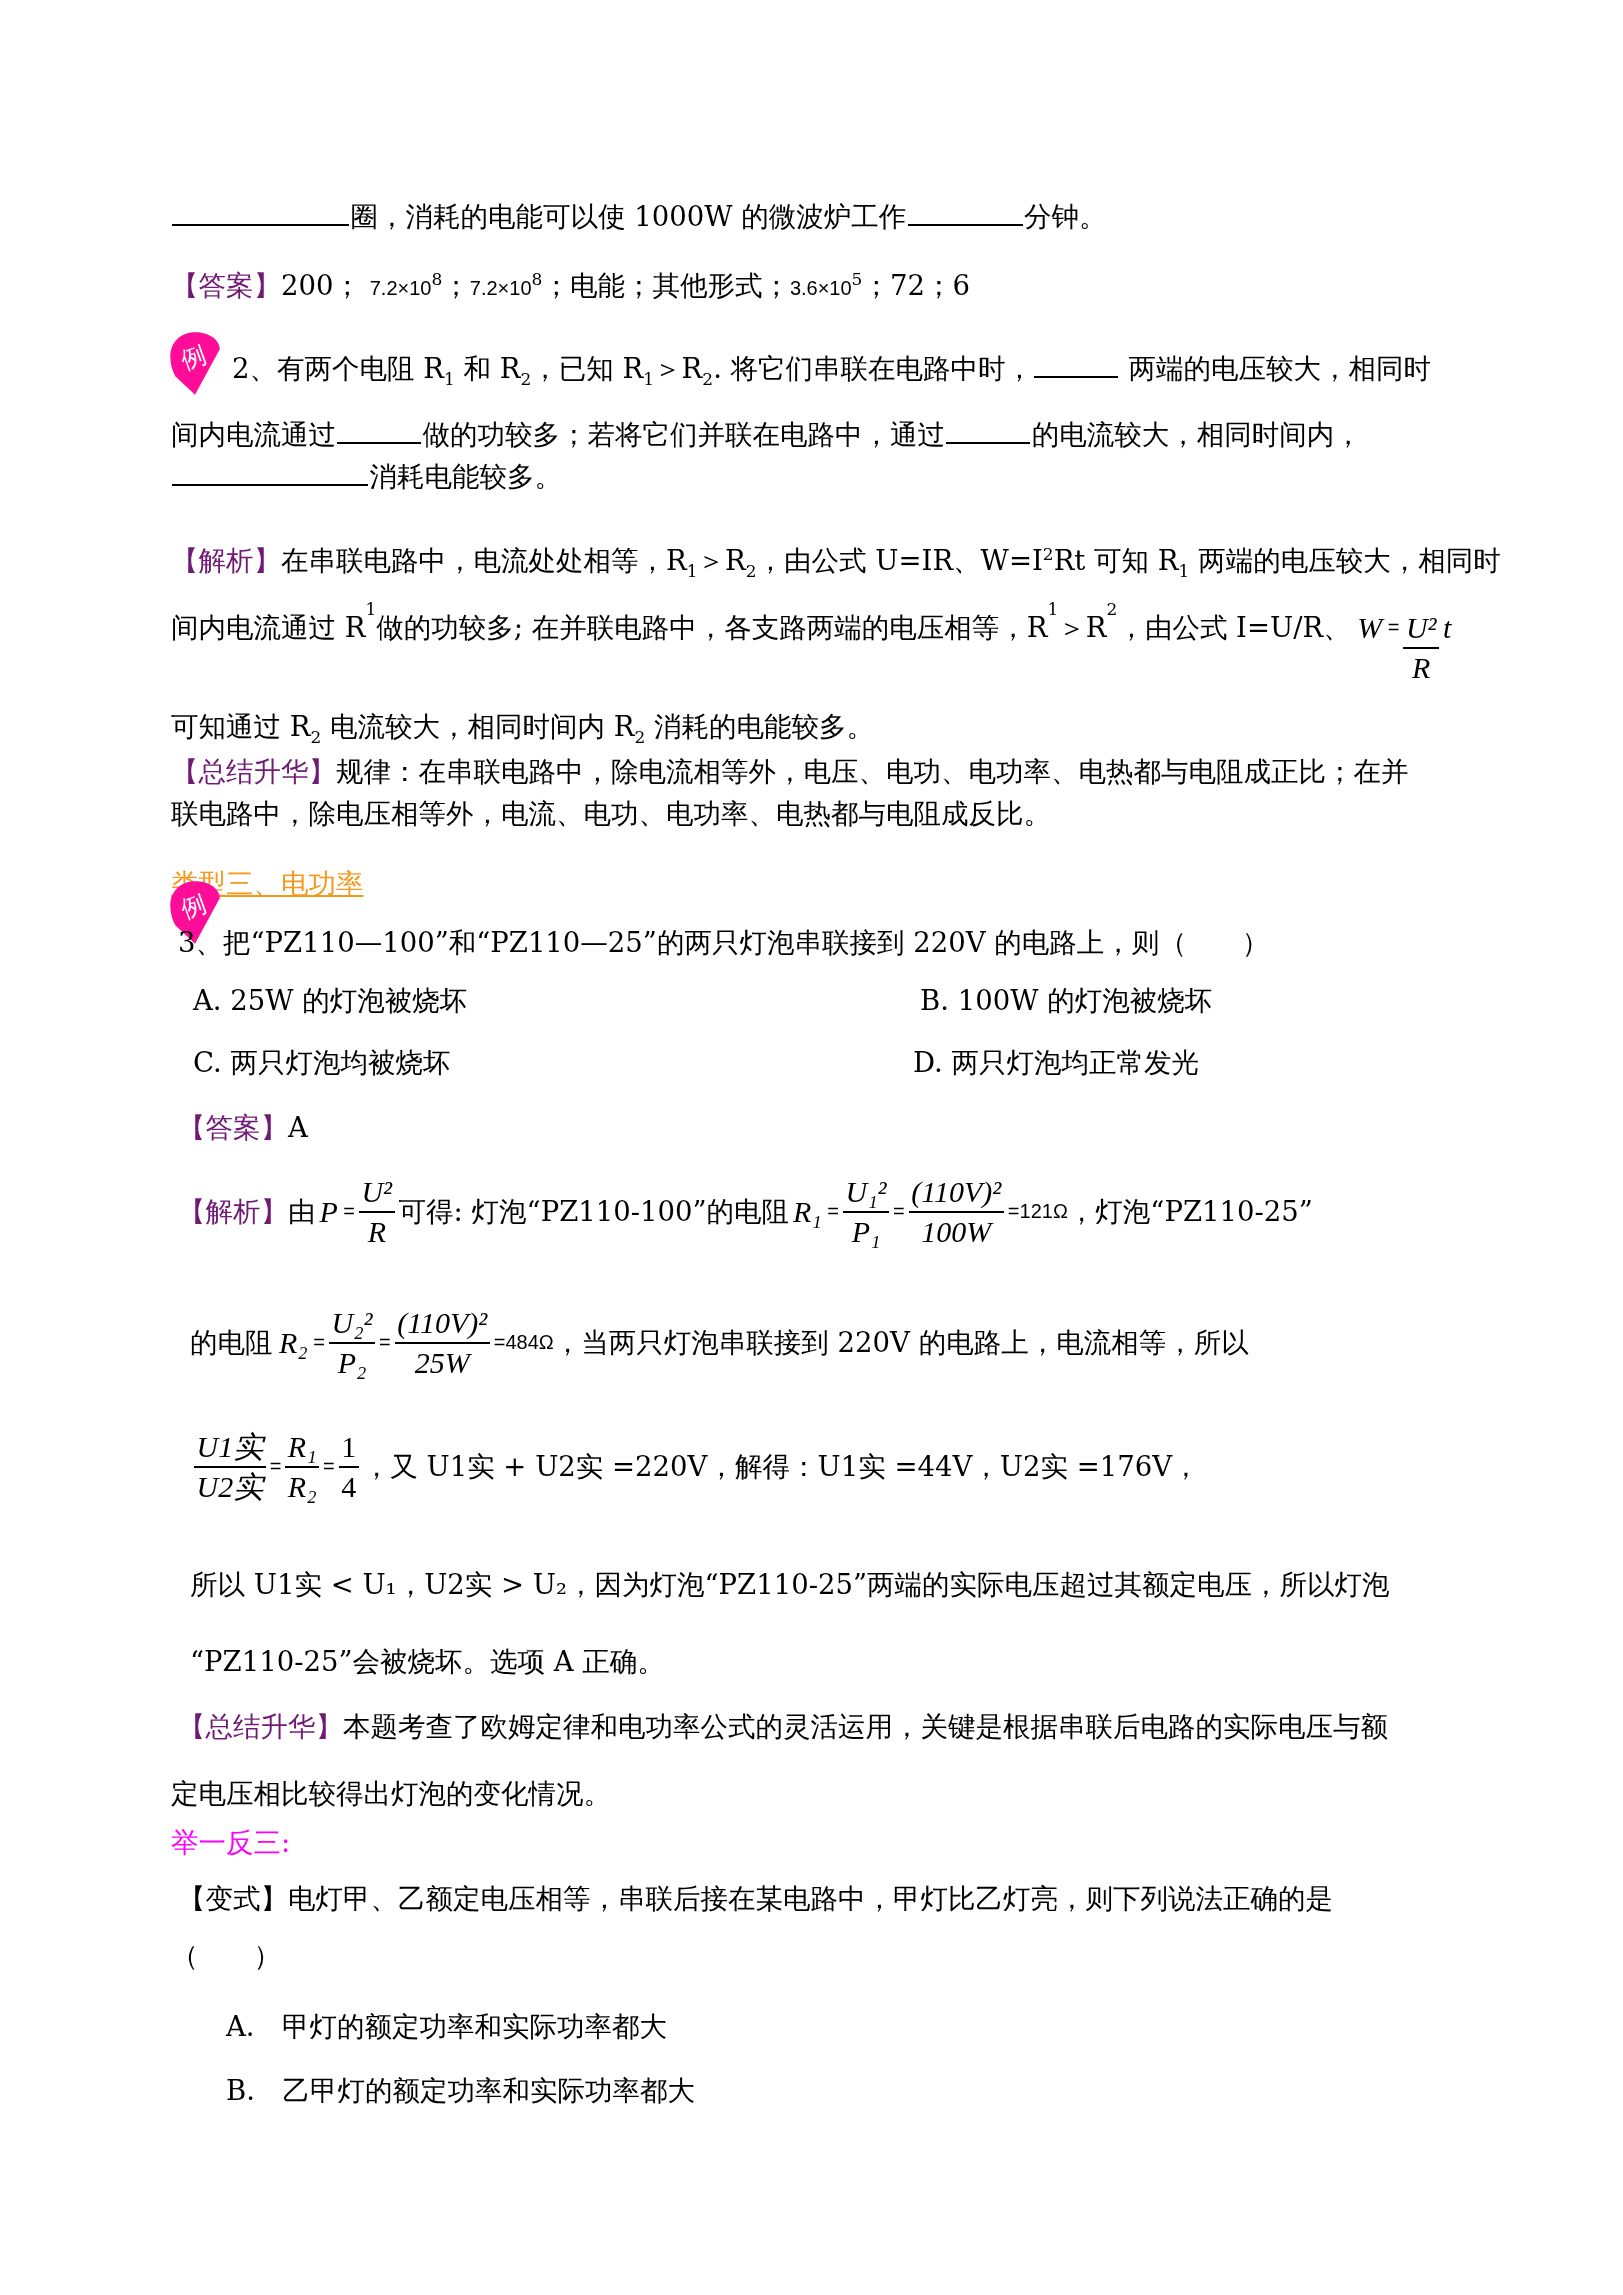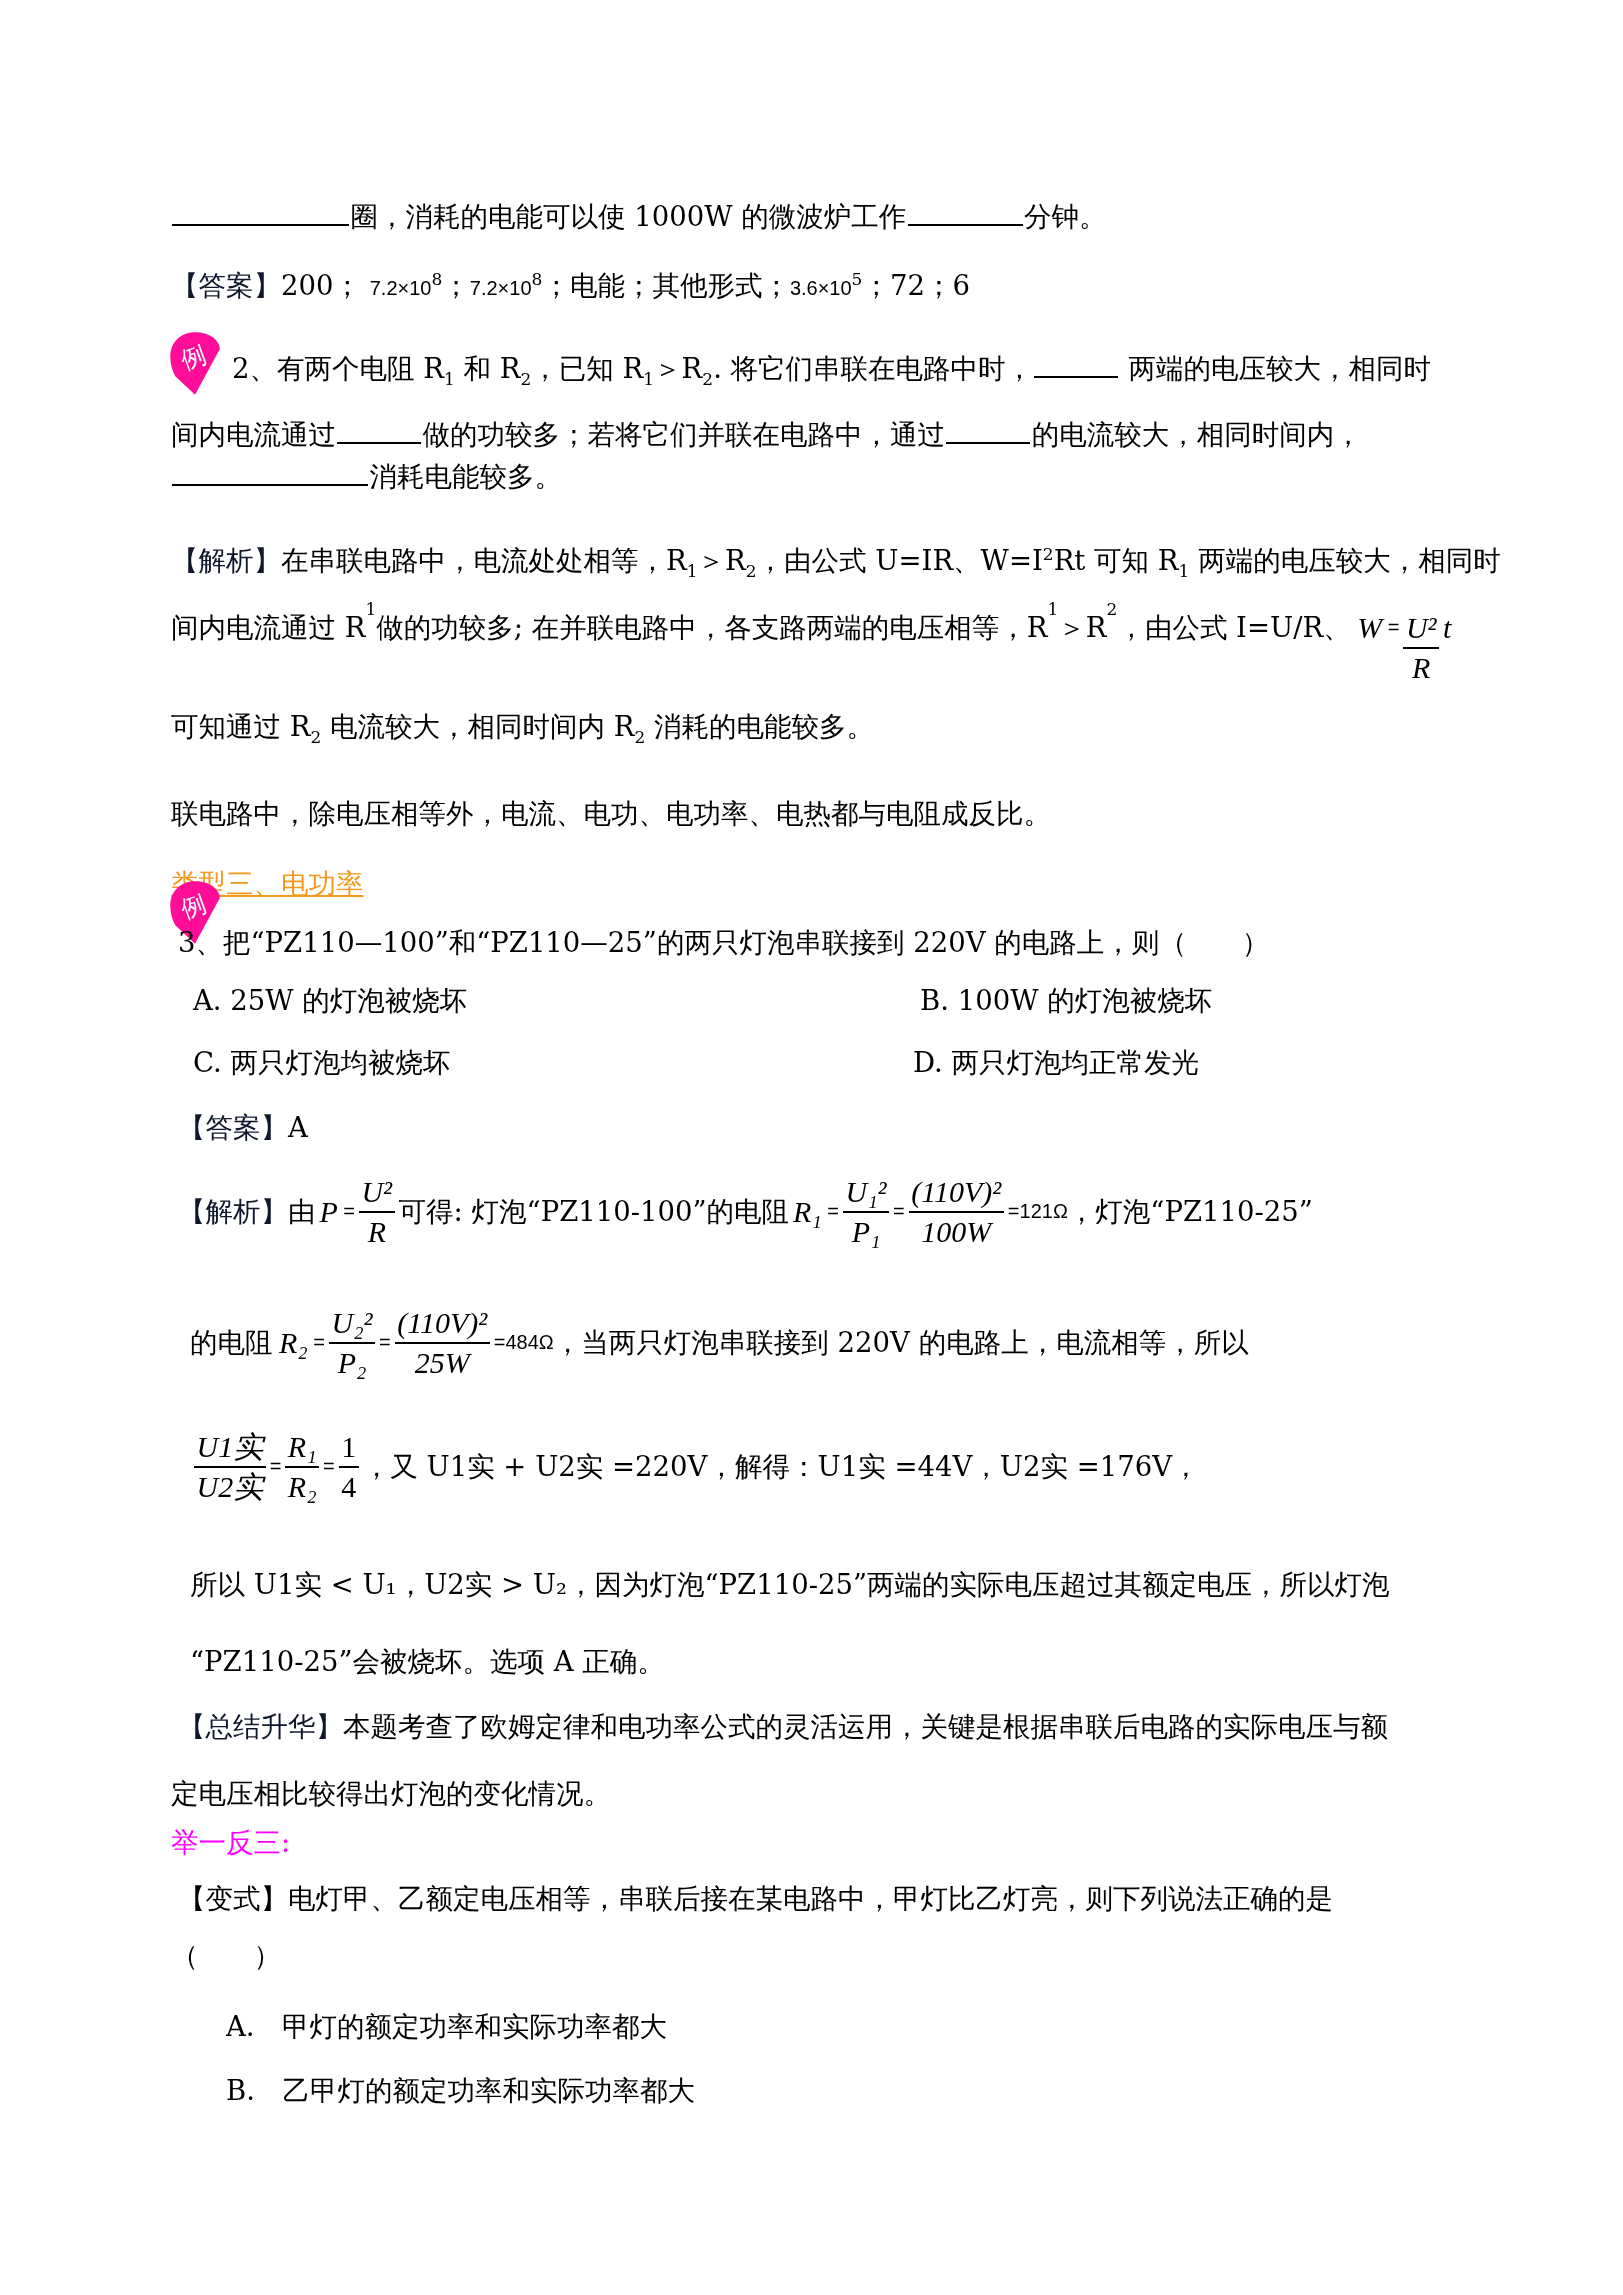--- a/index.html
+++ b/index.html
@@ -6,21 +6,21 @@
   body {
     width: 1623px; height: 2295px; position: relative; overflow: hidden;
     font-family: "DejaVu Serif", "Liberation Serif", serif;
     color: #000000;
   }
   .page { position: absolute; left: 0; top: 0; width: 1623px; height: 2295px; }
   .line {
     position: absolute; left: 171px; right: 157px;
     font-size: 27.5px; line-height: 37px; white-space: nowrap;
   }
-  .label { color: #0f172a; }
+  .label { color: #701a75; }
   .orange { color: #f39a1e; }
   .magenta { color: #ff00ff; }
   .blank { display: inline-block; border-bottom: 2px solid #000; height: 26px; vertical-align: baseline; margin: 0 1.3px; }
   sub, sup { font-size: 17px; line-height: 0; }
   .math { font-family: "Liberation Serif", "DejaVu Serif", serif; font-style: italic; font-size: 30px; }
   .mup { font-family: Liberation Sans, sans-serif; font-style: normal; font-size: 20px; }
   .frac {
     display: inline-flex; flex-direction: column; align-items: center;
     vertical-align: middle; margin: 0 3.9px;
   }
@@ -83,20 +83,23 @@
         <span class="bar"></span>
         <span class="den math">R</span>
       </span>
       <span class="math">t</span>
   </div>
 
   <div class="line" style="top:708px;">
     <span>可知通过 R</span><sub>2</sub><span> 电流较大，相同时间内 R</span><sub>2</sub><span> 消耗的电能较多。</span>
   </div>
 
+  <div class="line" style="top:753px;">
+    <span class="label">【总结升华】</span><span>规律：在串联电路中，除电流相等外，电压、电功、电功率、电热都与电阻成正比；在并</span>
+  </div>
   <div class="line" style="top:795px;">
     <span>联电路中，除电压相等外，电流、电功、电功率、电热都与电阻成反比。</span>
   </div>
 
   <div class="line orange" style="top:865px;text-decoration:underline;">类型三、电功率</div>
 
   <svg class="badge" style="left:169px; top:880px;" viewBox="0 0 80 100">
     <path d="M40 2 C62 2 78 14 78 28 L40 98 L10 70 C4 60 2 48 2 38 C2 18 18 2 40 2 Z" fill="#ff0d99"></path>
     <text x="38" y="54" font-size="38" fill="#ffffff" text-anchor="middle" font-family="DejaVu Sans, sans-serif" transform="rotate(-20 38 42)">例</text>
   </svg>

